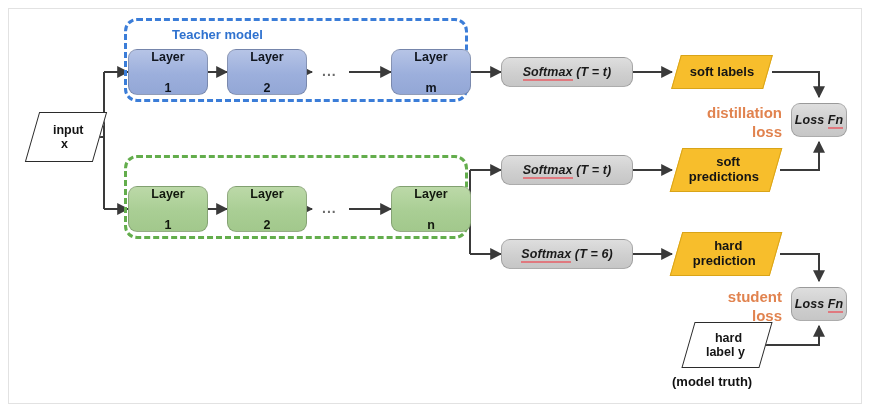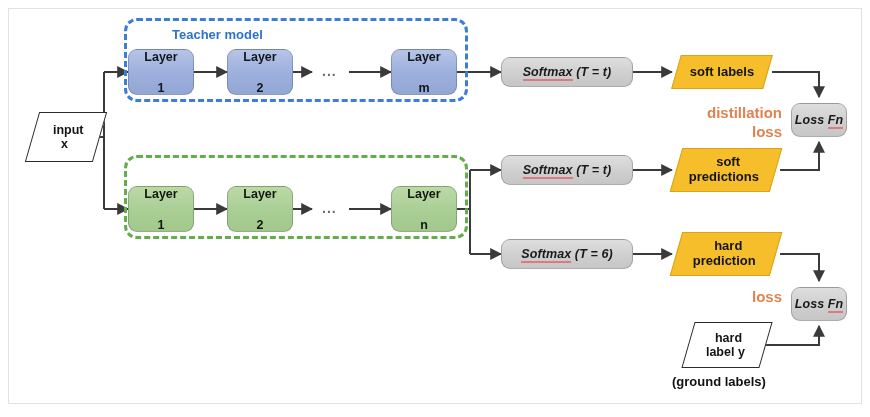--- a/index.html
+++ b/index.html
@@ -42,21 +42,21 @@
     flex-direction: column;
     align-items: center;
     justify-content: center;
     text-align: center;
     color: #1a1a1a;
     font-weight: bold;
     line-height: 1.12;
   }
   
   .layer-box {
-    width: 66px;
+    width: 80px;
     height: 46px;
     border-radius: 9px;
     font-size: 12.5px;
     border: 1px solid rgba(0,0,0,0.20);
     gap: 17px;
   }
   .layer-teacher {
     background: linear-gradient(180deg,#b6c4e6 0%, #9cafdc 55%, #93a7d6 100%);
     color: #11161f;
   }
@@ -274,28 +274,29 @@
 
   <div class="para para-orange" style="left:676px; top:232px; width:100px; height:44px;">
     <span>hard</span>
     <span>prediction</span>
   </div>
 
   <div class="para para-white" style="left:688px; top:322px; width:78px; height:46px;">
     <span>hard</span>
     <span>label y</span>
   </div>
-  <div class="gt-caption" style="left:672px; top:374px;">(ground labels)</div>
+  <div class="gt-caption" style="left:672px; top:374px;">(model truth)</div>
 
   <div class="loss-caption" style="left:672px; top:104px; width:110px;">
     <div>distillation</div>
     <div>loss</div>
   </div>
 
   <div class="loss-caption" style="left:672px; top:288px; width:110px;">
+    <div>student</div>
     <div>loss</div>
   </div>
 
   <div class="node gray-box loss-box" style="left:791px; top:103px;">
     <span><span>Loss </span><span class="sp">Fn</span></span>
   </div>
 
   <div class="node gray-box loss-box" style="left:791px; top:287px;">
     <span><span>Loss </span><span class="sp">Fn</span></span>
   </div>

